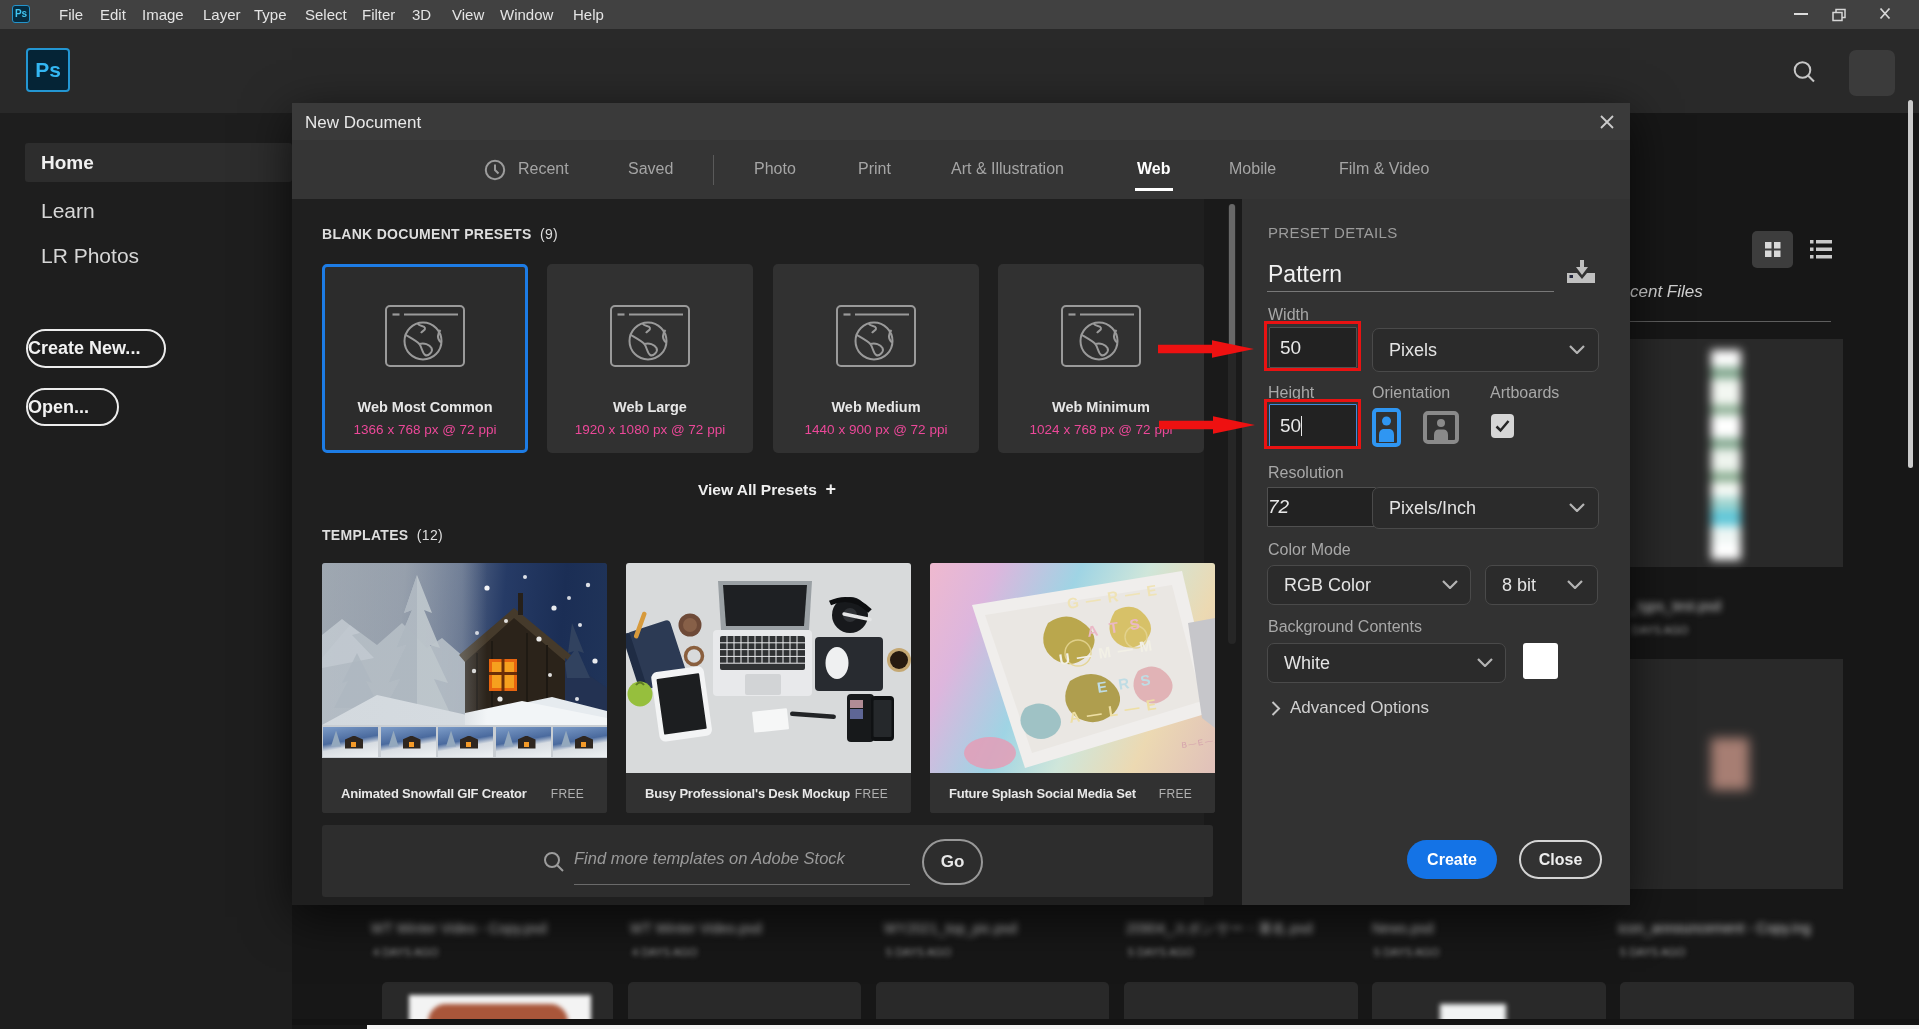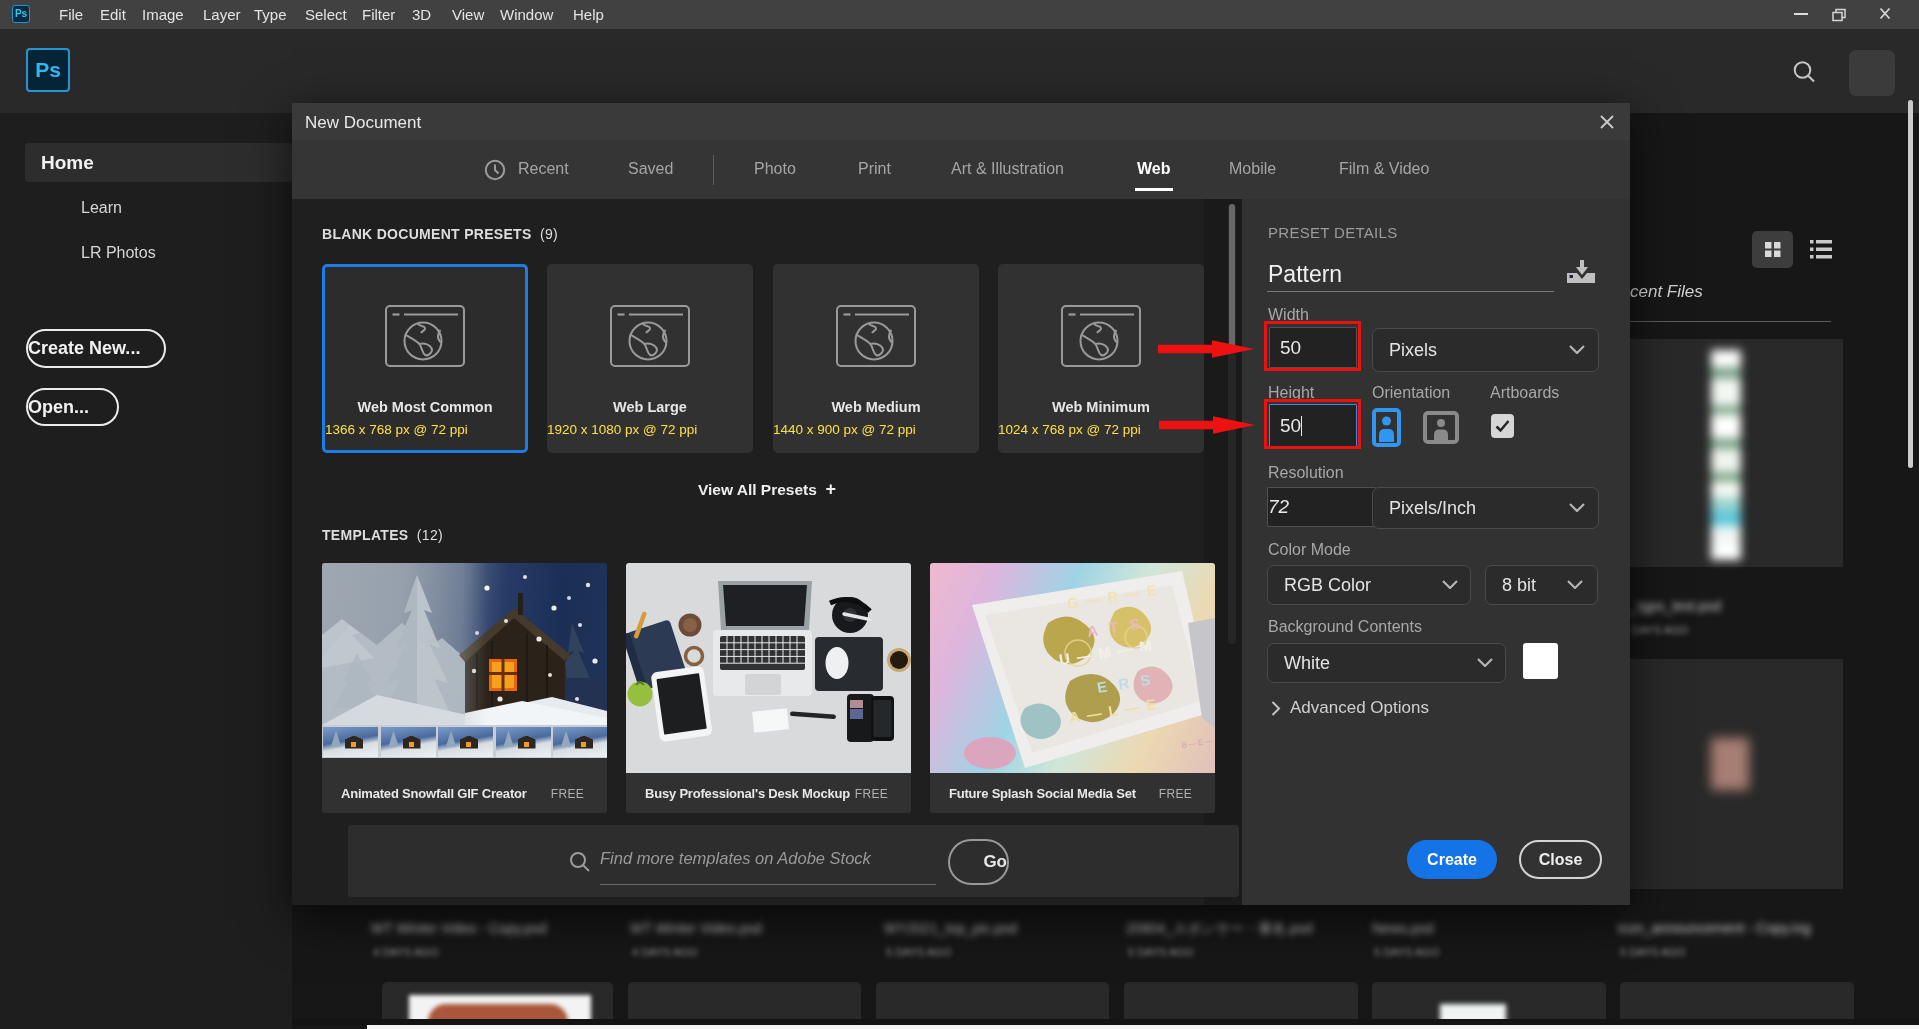--- a/index.html
+++ b/index.html
@@ -19,21 +19,21 @@
   #toolbar { left:0; top:29px; width:1919px; height:84px; background:#292929; }
   #pslogo { left:26px; top:19px; width:44px; height:44px; background:#052436;
     border:2px solid #2396d2; border-radius:4px; color:#33b6f2; font-size:21px;
     font-weight:bold; text-align:center; line-height:40px; }
   #avatar { left:1849px; top:21px; width:46px; height:46px; background:#3b3b3b; border-radius:7px; }
   
   #sidebar { left:0; top:113px; width:292px; height:916px; background:#1e1e1e; }
   #homeitem { left:25px; top:30px; width:267px; height:39px; background:#2d2d2d;
     border-radius:3px; color:#f0f0f0; font-size:19px; font-weight:bold; line-height:39px;
     padding-left:16px; }
-  .sideitem { position:absolute; left:41px; font-size:16px; color:#d6d6d6;margin-left:40px; }
+  .sideitem { position:absolute; left:41px; font-size:21px; color:#d6d6d6; }
   .pillbtn { position:absolute; border:2px solid #ececec; border-radius:20px; color:#f2f2f2;
     font-weight:bold; text-align:left; }
   
   .bgcard { position:absolute; background:#292929; }
   .blurtxt { position:absolute; color:#c7c7c7; filter:blur(3px); font-size:14px; white-space:nowrap; }
   .blurcap { position:absolute; color:#9a9a9a; filter:blur(2.5px); font-size:11px; white-space:nowrap; }
   
   #dialog { left:292px; top:103px; width:1338px; height:802px; background:#1f1f1f;
     box-shadow:0 12px 45px rgba(0,0,0,.66); }
   #dtitle { left:0; top:0; width:1338px; height:37px; background:#3a3a3a; }
@@ -42,21 +42,21 @@
   #dpanel { left:950px; top:96px; width:388px; height:706px; background:#323232; }
   .plabel { position:absolute; font-size:16px; color:#a8a8a8; white-space:nowrap; }
   .pinput { position:absolute; background:#222222; border:1px solid #505050; border-radius:1px;
     color:#e8e8e8; font-size:19px; }
   .pdrop { position:absolute; background:#2b2b2b; border:1px solid #4a4a4a; border-radius:7px;
     color:#e4e4e4; font-size:18px; }
   .chev { position:absolute; width:16px; height:9px; }
   
   .pcard { position:absolute; width:206px; height:189px; background:#313131; border-radius:5px; }
   .ptitle { position:absolute; width:100%; text-align:center; color:#e6e6e6; font-size:14.5px; font-weight:600; }
-  .psub { position:absolute; width:100%; text-align:left; color:#fde047; font-size:13.5px; }
+  .psub { position:absolute; width:100%; text-align:center; color:#ec4899; font-size:13.5px; }
   .tcard { position:absolute; width:285px; height:250px; background:#313131; border-radius:3px; overflow:hidden; }
   .tlabel { position:absolute; left:0; bottom:0; width:100%; height:40px; background:#313131; }
   .ttext { position:absolute; left:19px; top:13px; font-size:13px; font-weight:bold; letter-spacing:-.2px; color:#e8e8e8; white-space:nowrap; }
   .tfree { position:absolute; right:23px; top:14px; font-size:12px; color:#b0b0b0; letter-spacing:.3px; }
   
   .redrect { position:absolute; border:3.5px solid #e91212; }
 </style>
 </head>
 <body>
 <div id="stage">
@@ -419,28 +419,28 @@
             <polygon points="258,60 285,55 285,165 272,155" fill="#c6c6ca"></polygon>
             <text x="252" y="185" font-size="8" fill="#d4a0ac" transform="rotate(-9 252 185)">B — E — A</text>
           </svg>
         </div>
         <div class="tlabel">
             <div class="ttext">Future Splash Social Media Set</div>
             <div class="tfree">FREE</div>
           </div>
       </div>
 
-      <div class="abs" style="left:30px; top:722px; width:891px; height:72px; background:#2d2d2d; border-radius:3px;margin-left:26px;">
+      <div class="abs" style="left:30px; top:722px; width:891px; height:72px; background:#2d2d2d; border-radius:3px;">
         <svg class="abs" style="left:220px; top:25px" width="24" height="24" viewBox="0 0 24 24">
           <circle cx="10" cy="10" r="7" fill="none" stroke="#9c9c9c" stroke-width="2"></circle>
           <line x1="15" y1="15" x2="21" y2="21" stroke="#9c9c9c" stroke-width="2"></line>
         </svg>
         <div class="abs" style="left:252px; top:24px; font-size:16.5px; font-style:italic; color:#9a9a9a;">Find more templates on Adobe Stock</div>
         <div class="abs" style="left:252px; top:59px; width:336px; height:1px; background:#6a6a6a;"></div>
-        <div class="abs" style="left:600px; top:14px; width:61px; height:46px; border:2px solid #989898; border-radius:23px; text-align:right; line-height:42px; font-size:17px; font-weight:bold; color:#e8e8e8;">Go</div>
+        <div class="abs" style="left:600px; top:14px; width:61px; height:46px; border:2px solid #989898; border-radius:23px; text-align:center; line-height:42px; font-size:17px; font-weight:bold; color:#e8e8e8;">Go</div>
       </div>
     </div>
 
     <div id="dpanel" class="abs"></div>
     <div id="panelitems">
       <div class="abs" style="left:976px; top:121px; font-size:15px; color:#9c9c9c; letter-spacing:.3px;">PRESET DETAILS</div>
       <div class="abs" style="left:976px; top:158px; font-size:23px; color:#f0f0f0;">Pattern</div>
       <div class="abs" style="left:975px; top:188px; width:287px; height:1px; background:#787878;"></div>
       <svg class="abs" style="left:1274px; top:155px" width="30" height="26" viewBox="0 0 30 26">
         <rect x="14" y="2" width="4" height="7" fill="#c0c0c0"></rect>

